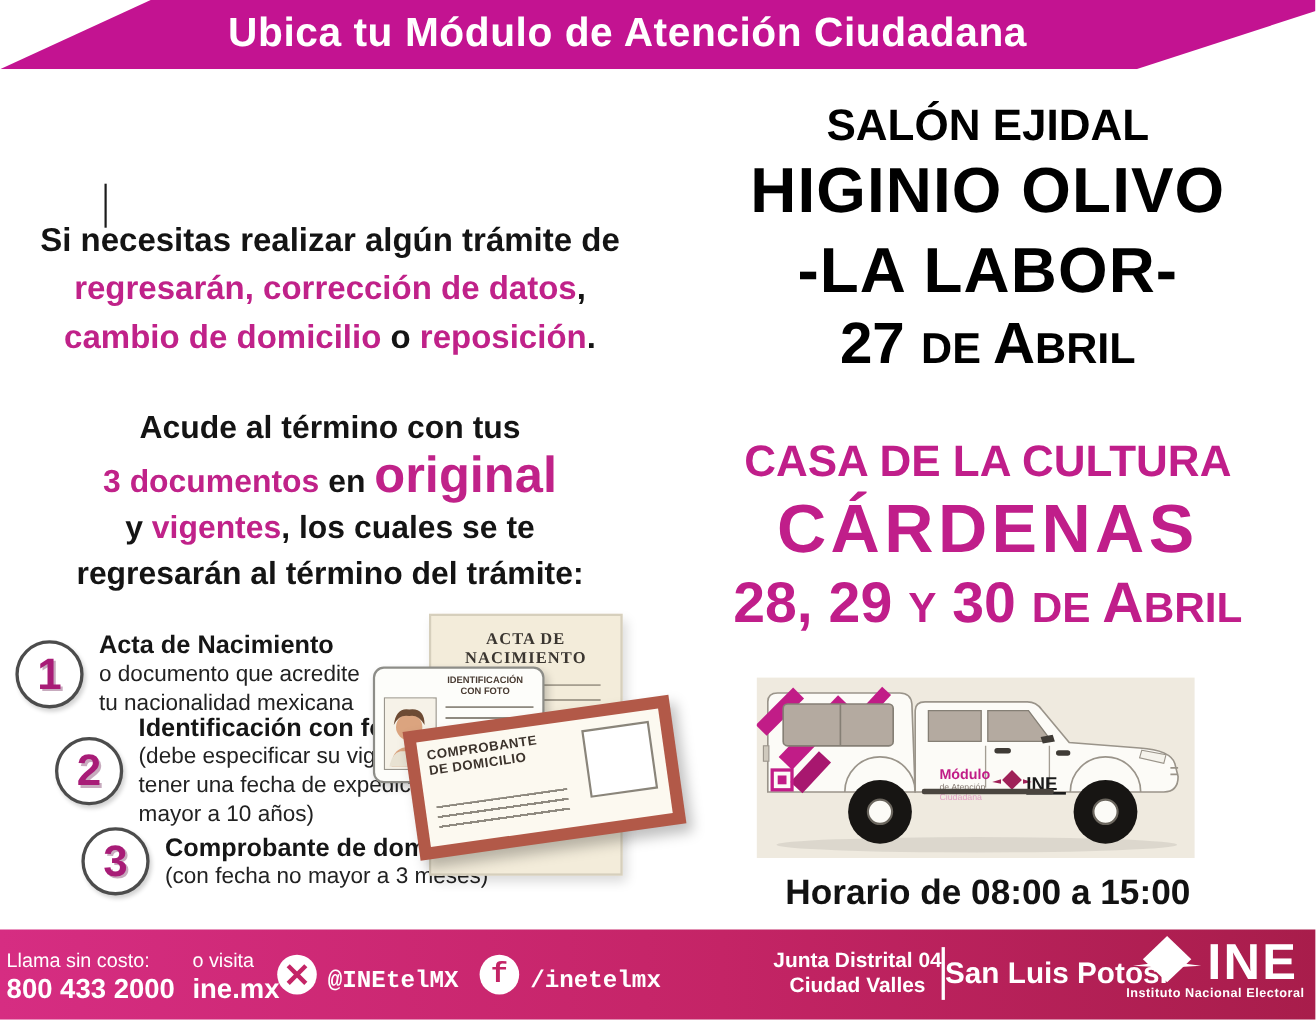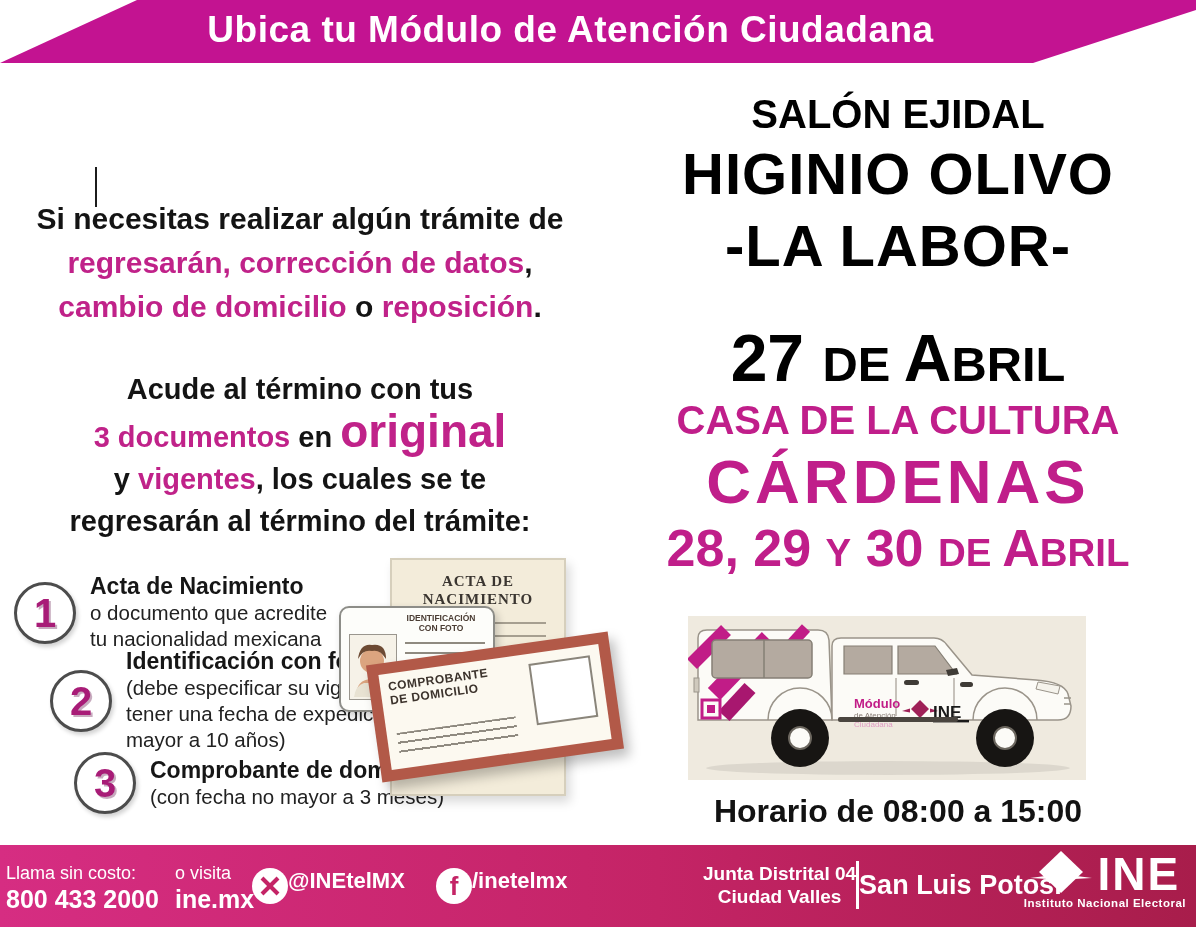--- a/index.html
+++ b/index.html
@@ -54,42 +54,42 @@
   .comp-lines{position:absolute;left:10px;bottom:10px;width:120px;height:26px;
         background:repeating-linear-gradient(to bottom,#8f8a80 0,#8f8a80 2px,transparent 2px,transparent 9px);}
   .comp-box{position:absolute;right:10px;top:10px;width:58px;height:58px;border:2px solid #8a857a;background:#ffffff;}
 
   
   .venue1{position:absolute;left:600px;top:90px;width:596px;text-align:center;
         font-weight:bold;color:#000000;white-space:nowrap;}
   .v1-l1{font-size:40px;line-height:48px;}
   .v1-l2{font-size:58px;line-height:72px;letter-spacing:1px;}
   .v1-l3{font-size:58px;line-height:72px;letter-spacing:1px;}
-  .v1-date{font-size:66px;line-height:62px;margin-top:45px;}
+  .v1-date{font-size:53px;line-height:62px;}
   .venue2{position:absolute;left:600px;top:396px;width:596px;text-align:center;
         font-weight:bold;color:#c01e8a;white-space:nowrap;}
   .v2-l1{font-size:40px;line-height:48px;}
   .v2-l2{font-size:62px;line-height:76px;letter-spacing:4px;}
   .v2-date{font-size:52px;line-height:56px;}
   .sm-cap{font-size:0.74em;}
 
   
   .truck-panel{position:absolute;left:688px;top:616px;width:398px;height:164px;background:#efeadf;}
 
   
   .horario{position:absolute;left:600px;top:793px;width:596px;text-align:center;
         font-weight:bold;font-size:32px;color:#121212;}
 
   
   .footer{position:absolute;left:0;bottom:0;width:1196px;height:82px;color:#ffffff;
         background:linear-gradient(90deg,#d62d82 0%,#c42466 55%,#a81d4b 100%);}
   .f-llama{position:absolute;left:6px;top:16px;display:flex;gap:16px;}
   .f-small{font-size:18px;line-height:24px;}
   .f-big{font-size:25px;font-weight:bold;line-height:28px;}
-  .f-social{position:absolute;display:flex;align-items:flex-start;}
+  .f-social{position:absolute;display:flex;align-items:flex-end;gap:10px;font-family:Liberation Mono, monospace;}
   .f-circle{width:36px;height:36px;border-radius:50%;background:#ffffff;display:flex;
         align-items:center;justify-content:center;flex:0 0 auto;}
   .f-handle{font-size:22px;font-weight:bold;}
   .fb-letter{color:#c42466;font-size:26px;font-weight:bold;line-height:1;}
   .f-junta{position:absolute;left:703px;top:16px;display:flex;align-items:center;}
   .f-junta-lines{text-align:center;font-weight:bold;font-size:19px;line-height:23px;}
   .f-bar{width:3px;height:48px;background:#ffffff;}
   .f-estado{font-weight:bold;font-size:27px;}
   .f-ine{position:absolute;right:10px;top:4px;text-align:center;}
   .f-ine-row{display:flex;align-items:center;justify-content:center;gap:6px;}

